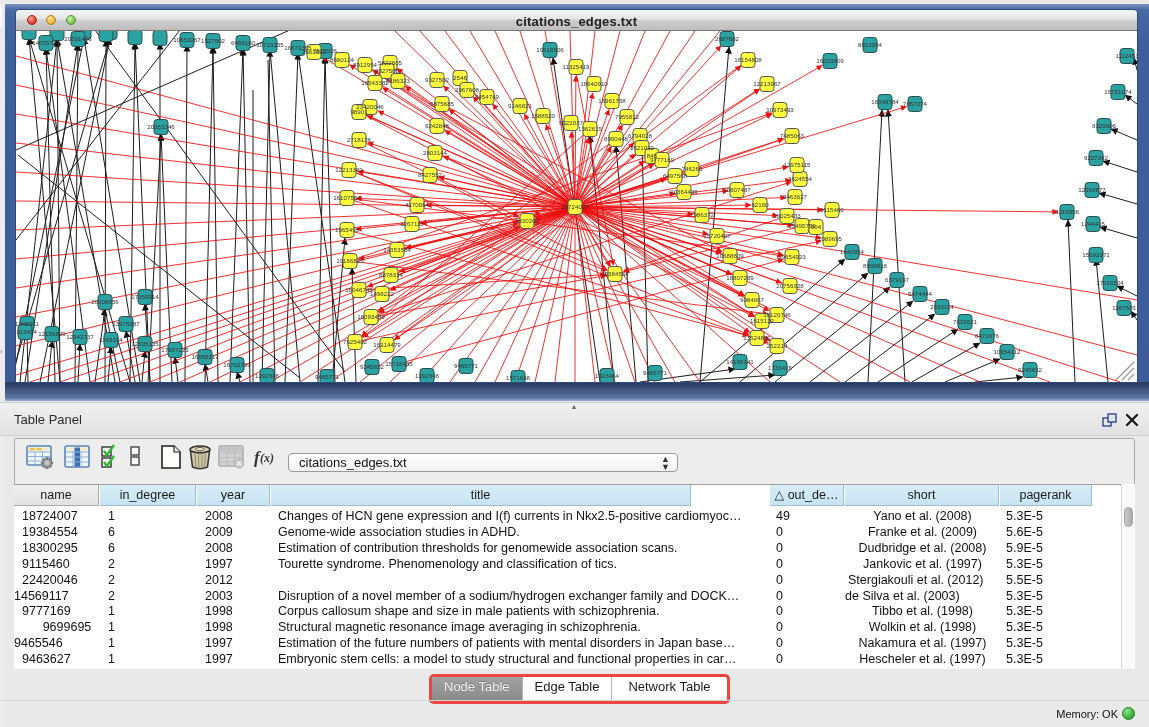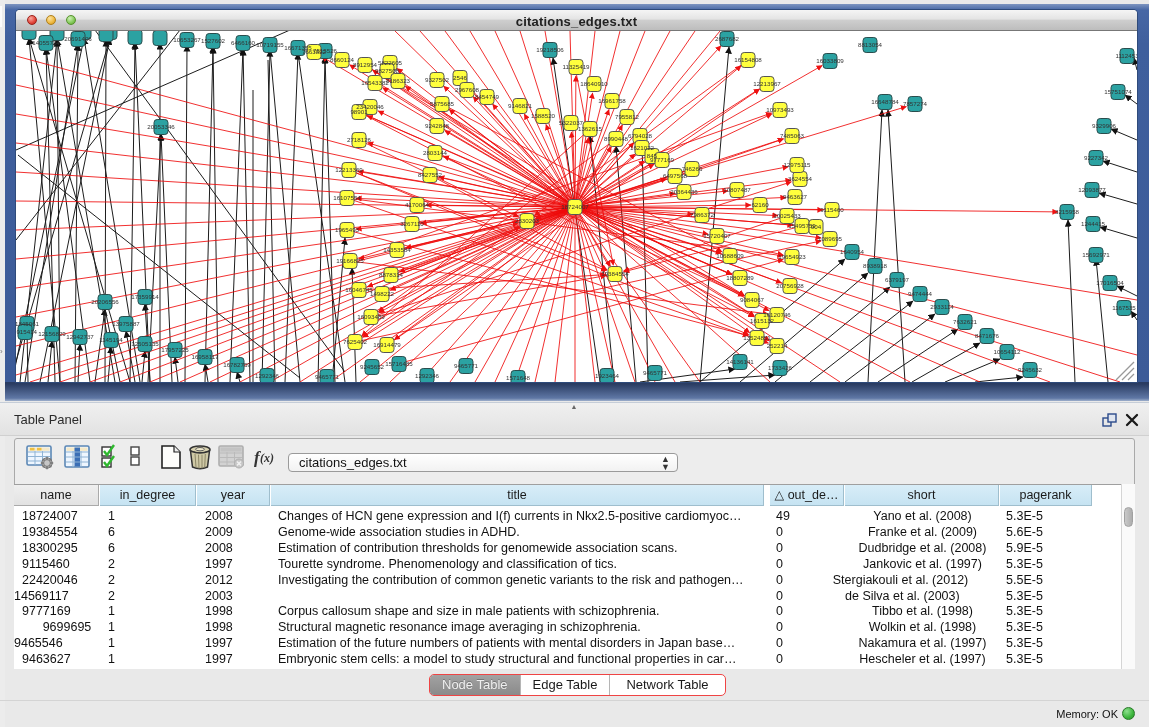--- a/index.html
+++ b/index.html
@@ -17,21 +17,21 @@
 #cont{left:14px;top:438px;width:1121px;height:231px;background:#ededed;border:1px solid #a9a9a9;border-radius:3px}
 #combo{left:288px;top:453px;width:390px;height:19px;background:linear-gradient(#fff,#f2f2f2);border:1px solid #9a9a9a;border-radius:4px;font-size:13px;color:#111;line-height:17px;padding-left:10px}
 #combo .arr{position:absolute;right:7px;top:1px;font-size:9px;color:#333;line-height:8px}
 #tablebg{left:14px;top:484px;width:1107px;height:184.5px;background:#fff;border-top:1px solid #9f9f9f}
 .th{position:absolute;top:485px;height:21px;background:linear-gradient(#d8edf8,#c6e3f2);border-right:1px solid #9fbecd;border-bottom:1px solid #9fbecd;font-size:12.5px;color:#1a1a1a;text-align:center;line-height:21px}
 .th.gray{background:linear-gradient(#efefef,#e2e2e2);border-right:1px solid #aaa;border-bottom:1px solid #aaa}
 .tr{position:absolute;left:0;width:1100px;height:15.9px}
 .td{position:absolute;top:0;height:15.9px;font-size:12.5px;color:#111;white-space:nowrap;overflow:hidden;line-height:15.9px}
 #vsb{left:1121px;top:484px;width:14px;height:184.5px;background:#fafafa;border-left:1px solid #d5d5d5}
 #vsbthumb{left:1123.5px;top:507px;width:9px;height:20px;background:linear-gradient(90deg,#c9c9c9,#adadad);border-radius:5px;border:1px solid #a0a0a0}
-#tabs{left:429px;top:674px;height:22px;display:flex;border:1px solid #ef4444;border-radius:5px;overflow:hidden;background:#fff}
+#tabs{left:429px;top:674px;height:30px;display:flex;border:3px solid #ef4444;border-radius:5px;overflow:hidden;background:#fff}
 .tab{font-size:13px;line-height:20px;padding:0 12px;color:#1a1a1a;border-right:1px solid #b5b5b5}
 .tab.sel{background:linear-gradient(#a2a2a2,#8a8a8a);color:#efefef;text-shadow:0 -1px 0 #777}
 .tab:last-child{border-right:none;padding:0 16px}
 #mem{right:31px;top:708px;font-size:11px;color:#111}
 #memdot{right:14px;top:707px;width:13px;height:13px;border-radius:50%;background:radial-gradient(circle at 35% 30%,#8fe08f,#3cb53c 60%,#2e8f2e);border:1px solid #267a26}
 #bottomline{left:0;top:700px;width:1149px;height:1px;background:#d4d4d4}
 </style></head>
 <body>
 <div class="abs" id="desk"></div>
 <div class="abs" id="deskshadow"></div>
@@ -678,21 +678,21 @@
 
  <text x="233" y="20" font-family="Liberation Serif, serif" font-style="italic" font-weight="bold" font-size="17" fill="#333">f</text>
  <text x="239" y="19" font-family="Liberation Serif, serif" font-style="italic" font-weight="bold" font-size="12" fill="#333">(x)</text>
 </svg>
 </div>
 <div class="abs" id="combo">citations_edges.txt<span class="arr">▲<br>▼</span></div>
 <div class="abs" id="tablebg"></div>
 <div class="th gray" style="left:14px;width:85px">name</div>
 <div class="th" style="left:100px;width:96px">in_degree</div>
 <div class="th" style="left:197px;width:73px">year</div>
-<div class="th" style="left:271px;width:493px">title</div>
+<div class="th" style="left:271px;width:420px">title</div>
 <div class="th" style="left:770px;width:74px">△ out_de…</div>
 <div class="th" style="left:845px;width:154px">short</div>
 <div class="th" style="left:1000px;width:92px">pagerank</div>
 <div class="tr" style="top:509.0px">
 <div class="td" style="left:14px;width:86px;padding-left:8px;">18724007</div>
 <div class="td" style="left:100px;width:97px;padding-left:8px;">1</div>
 <div class="td" style="left:197px;width:74px;padding-left:8px;">2008</div>
 <div class="td" style="left:271px;width:499px;padding-left:7px;">Changes of HCN gene expression and I(f) currents in Nkx2.5-positive cardiomyoc…</div>
 <div class="td" style="left:770px;width:75px;padding-left:6px;">49</div>
 <div class="td" style="left:845px;width:155px;text-align:center;">Yano et al. (2008)</div>
@@ -722,29 +722,29 @@
 <div class="td" style="left:197px;width:74px;padding-left:8px;">1997</div>
 <div class="td" style="left:271px;width:499px;padding-left:7px;">Tourette syndrome. Phenomenology and classification of tics.</div>
 <div class="td" style="left:770px;width:75px;padding-left:6px;">0</div>
 <div class="td" style="left:845px;width:155px;text-align:center;">Jankovic et al. (1997)</div>
 <div class="td" style="left:1000px;width:93px;padding-left:6px;">5.3E-5</div>
 </div>
 <div class="tr" style="top:572.6px">
 <div class="td" style="left:14px;width:86px;padding-left:8px;">22420046</div>
 <div class="td" style="left:100px;width:97px;padding-left:8px;">2</div>
 <div class="td" style="left:197px;width:74px;padding-left:8px;">2012</div>
-<div class="td" style="left:271px;width:499px;padding-left:7px;">Investigating the contribution of common genetic variants to the risk and pathogen…</div>
-<div class="td" style="left:770px;width:75px;padding-left:6px;">0</div>
-<div class="td" style="left:823px;width:155px;text-align:center;">Stergiakouli et al. (2012)</div>
+<div class="td" style="left:770px;width:75px;padding-left:6px;">0</div>
+<div class="td" style="left:848px;width:155px;">Stergiakouli et al. (2012)</div>
 <div class="td" style="left:1000px;width:93px;padding-left:6px;">5.5E-5</div>
 </div>
 <div class="tr" style="top:588.5px">
 <div class="td" style="left:14px;width:86px;">14569117</div>
 <div class="td" style="left:100px;width:97px;padding-left:8px;">2</div>
 <div class="td" style="left:197px;width:74px;padding-left:8px;">2003</div>
+<div class="td" style="left:271px;width:499px;padding-left:7px;">Disruption of a novel member of a sodium/hydrogen exchanger family and DOCK…</div>
 <div class="td" style="left:770px;width:75px;padding-left:6px;">0</div>
 <div class="td" style="left:845px;width:155px;text-align:left;">de Silva et al. (2003)</div>
 <div class="td" style="left:1000px;width:93px;padding-left:6px;">5.3E-5</div>
 </div>
 <div class="tr" style="top:604.4px">
 <div class="td" style="left:14px;width:86px;padding-left:8px;">9777169</div>
 <div class="td" style="left:100px;width:97px;padding-left:8px;">1</div>
 <div class="td" style="left:197px;width:74px;padding-left:8px;">1998</div>
 <div class="td" style="left:271px;width:499px;padding-left:7px;">Corpus callosum shape and size in male patients with schizophrenia.</div>
 <div class="td" style="left:770px;width:75px;padding-left:6px;">0</div>

